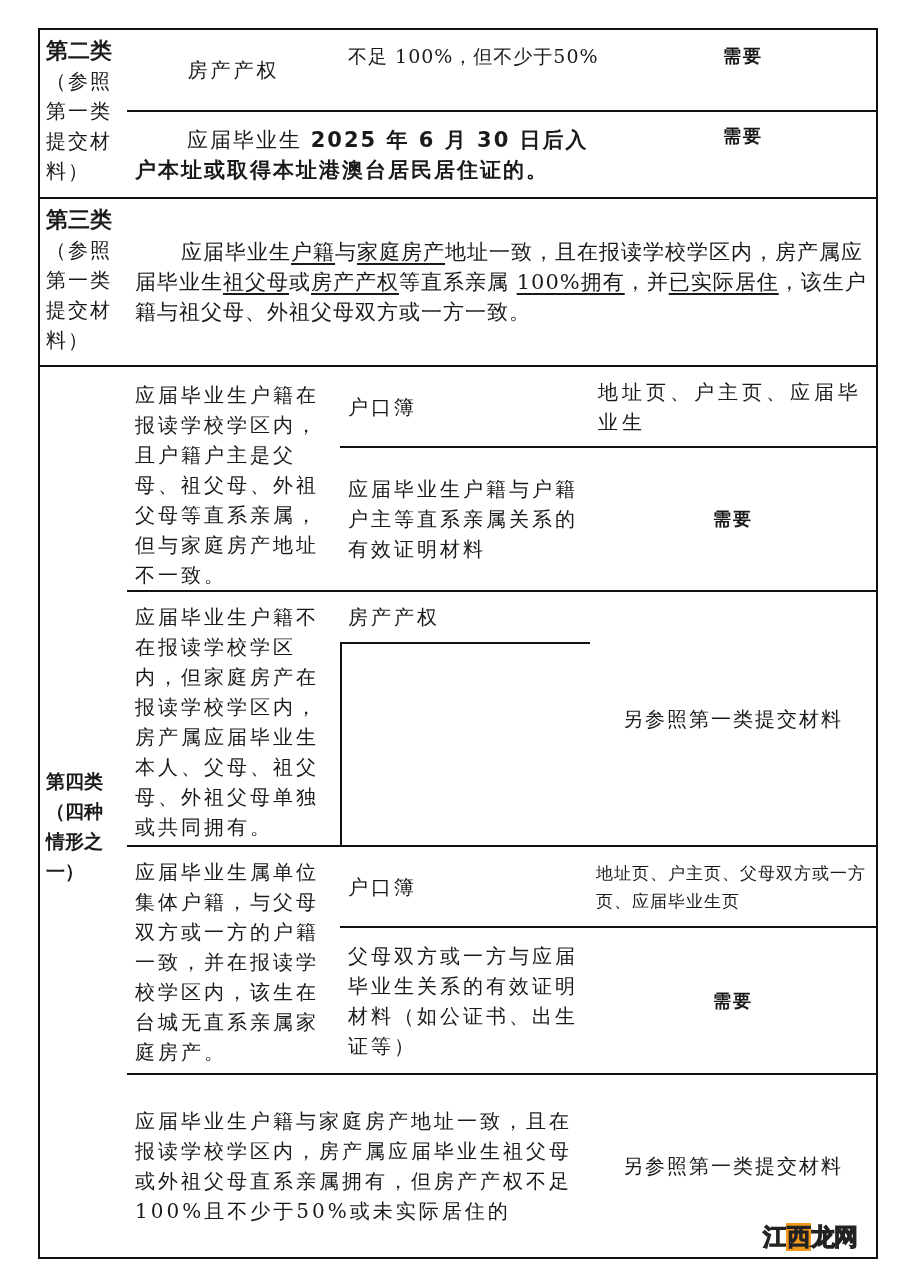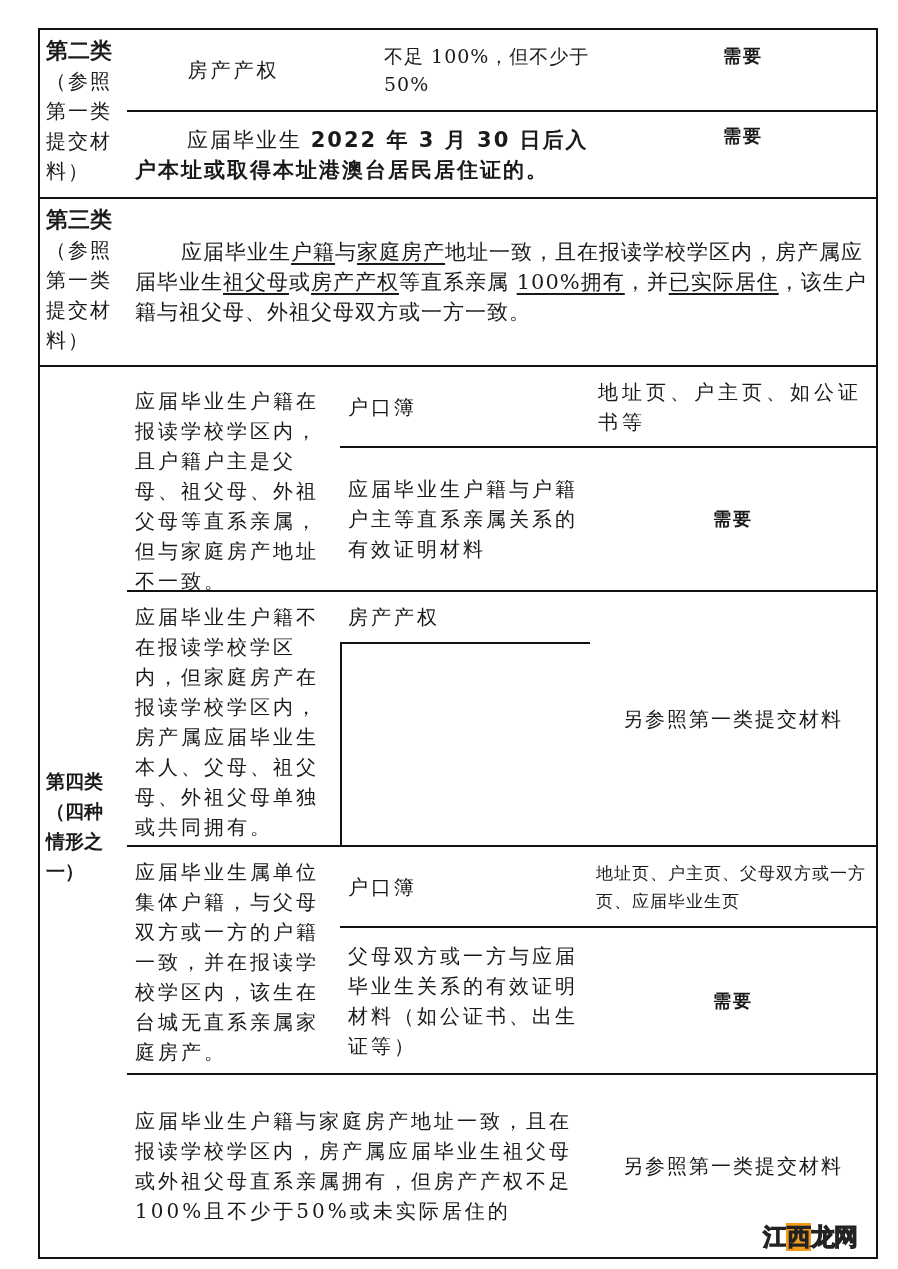--- a/index.html
+++ b/index.html
@@ -34,57 +34,57 @@
 
   <div class="cell cat" style="left:38px; top:28px; width:91px; height:171px;">
     <div class="cat-title">第二类</div>
     <div class="cat-sub">（参照第一类提交材料）</div>
   </div>
 
   <div class="cell nb-l" style="left:127px; top:28px; width:215px; height:84px;">
     <div class="txt center">房产产权</div>
   </div>
   <div class="cell nb-l" style="left:340px; top:28px; width:272px; height:84px; justify-content:flex-start; padding-top:12px;">
-    <div class="txt sm" style="font-size:19px; line-height:28px;margin-left:36px;">不足 100%，但不少于50%</div>
+    <div class="txt sm" style="font-size:19px; line-height:28px;">不足 100%，但不少于50%</div>
   </div>
   <div class="cell nb-l" style="left:610px; top:28px; width:268px; height:84px; justify-content:flex-start; padding-top:14px;">
     <div class="need">需要</div>
   </div>
 
   <div class="cell nb-l nb-t" style="left:127px; top:110px; width:485px; height:89px; border-top:2px solid #111;">
     <div class="txt" style="font-size:21px; line-height:30px; letter-spacing:2px;">
-      <span>应届毕业生 </span><span class="bold">2022 年 3 月 30 日后入户本址或取得本址港澳台居民居住证的。</span>
+      <span>应届毕业生 </span><span class="bold">2025 年 6 月 30 日后入户本址或取得本址港澳台居民居住证的。</span>
     </div>
   </div>
   <div class="cell nb-l nb-t" style="left:610px; top:110px; width:268px; height:89px; border-top:2px solid #111; justify-content:flex-start; padding-top:12px;">
     <div class="need">需要</div>
   </div>
 
   <div class="cell cat nb-t" style="left:38px; top:197px; width:91px; height:170px; border-top:2px solid #111;">
     <div class="cat-title">第三类</div>
     <div class="cat-sub">（参照第一类提交材料）</div>
   </div>
   <div class="cell nb-l nb-t" style="left:127px; top:197px; width:751px; height:170px; border-top:2px solid #111;">
     <div class="txt" style="font-size:21px; line-height:30px; letter-spacing:1px;">
       <span>应届毕业生</span><span class="u">户籍</span><span>与</span><span class="u">家庭房产</span><span>地址一致，且在报读学校学区内，房产属应届毕业生</span><span class="u">祖父母</span><span>或</span><span class="u">房产产权</span><span>等直系亲属 </span><span class="u">100%拥有</span><span>，并</span><span class="u">已实际居住</span><span>，该生户籍与祖父母、外祖父母双方或一方一致。</span>
     </div>
   </div>
 
   <div class="cell cat4 nb-t" style="left:38px; top:365px; width:91px; height:894px; border-top:2px solid #111; padding-top:27px;">
     <div class="cat4-text" style="width:72px;">第四类（四种情形之一）</div>
   </div>
 
-  <div class="cell nb-l nb-t" style="left:127px; top:365px; width:215px; height:227px; border-top:2px solid #111; justify-content:center; padding-top:24px;">
+  <div class="cell nb-l nb-t" style="left:127px; top:365px; width:215px; height:227px; border-top:2px solid #111; justify-content:flex-end; padding-top:24px;">
     <div class="txt">应届毕业生户籍在报读学校学区内，且户籍户主是父母、祖父母、外祖父母等直系亲属，但与家庭房产地址不一致。</div>
   </div>
   <div class="cell nb-l nb-t" style="left:340px; top:365px; width:252px; height:83px; border-top:2px solid #111;">
     <div class="txt">户口簿</div>
   </div>
   <div class="cell nb-l nb-t" style="left:590px; top:365px; width:288px; height:83px; border-top:2px solid #111;">
-    <div class="txt" style="letter-spacing:4px;">地址页、户主页、如公证书等</div>
+    <div class="txt" style="letter-spacing:4px;">地址页、户主页、应届毕业生</div>
   </div>
   <div class="cell nb-l nb-t" style="left:340px; top:446px; width:252px; height:146px; border-top:2px solid #111;">
     <div class="txt">应届毕业生户籍与户籍户主等直系亲属关系的有效证明材料</div>
   </div>
   <div class="cell nb-l nb-t" style="left:590px; top:446px; width:288px; height:146px; border-top:2px solid #111;">
     <div class="need">需要</div>
   </div>
 
   <div class="cell nb-l nb-t" style="left:127px; top:590px; width:215px; height:257px; border-top:2px solid #111; justify-content:flex-start; padding-top:10px;">
     <div class="txt">应届毕业生户籍不在报读学校学区内，但家庭房产在报读学校学区内，房产属应届毕业生本人、父母、祖父母、外祖父母单独或共同拥有。</div>

